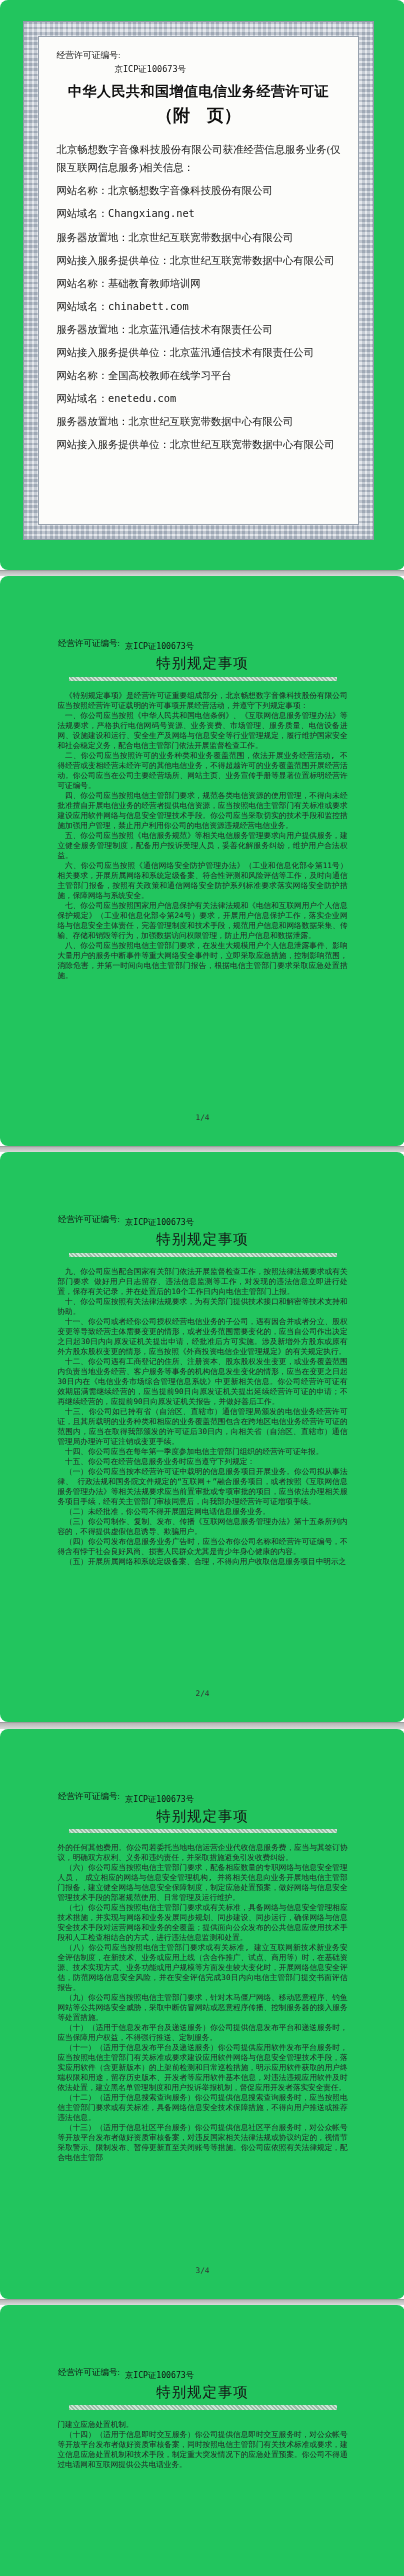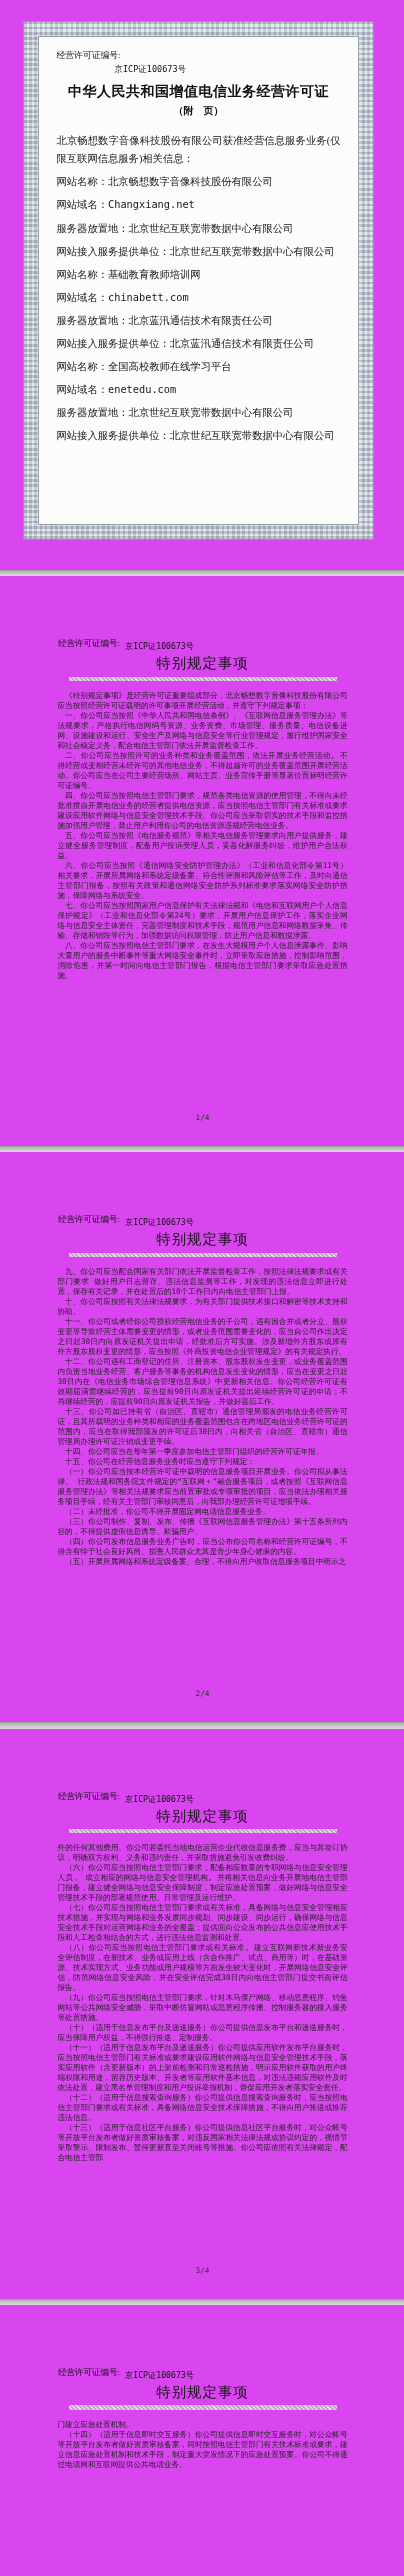--- a/index.html
+++ b/index.html
@@ -1,30 +1,30 @@
 <!DOCTYPE html>
 <html style="font-size:8.2px"><head>
 <meta charset="utf-8">
 <style>
   html,body{margin:0;padding:0;background:#ffffff;}
   body{width:405px;font-family:"Liberation Serif",serif;color:#222;}
-  .page{position:relative;width:405px;height:570px;background:#d946ef;overflow:hidden;}
+  .page{position:relative;width:405px;height:570px;background:#22c55e;overflow:hidden;border-radius:8px;}
   .separator{height:6.2px;background:linear-gradient(#b5b5b5,#dadada);border-top:0.5px solid #9e9e9e;box-sizing:border-box;}
 
   
   .ornate{position:absolute;top:20.6px;left:23px;width:351px;height:519px;box-sizing:border-box;padding:14px;
     background:
       repeating-linear-gradient(0deg, rgba(148,158,173,.45) 0 2.6px, rgba(232,235,240,.45) 2.6px 5.2px),
       repeating-linear-gradient(90deg, #a9b2bd 0 2.6px, #e3e6ea 2.6px 5.2px);
     border:0.5px solid #8f99a5;}
   .ornate-inner{width:100%;height:100%;background:#fcfcfa;border:0.5px solid #98a2ae;box-sizing:border-box;padding:7.2px 17.5px;}
   .p1-hdr{margin-top:6.2px;font-size:8.8px;color:#111;}
   .p1-hdr .num{display:block;margin:2.1px 0 0 58px;font-family:"DejaVu Sans Mono","Liberation Serif",serif;font-size:8.5px;}
   .p1-title{margin-top:7.2px;text-align:center;font-size:14px;font-weight:bold;letter-spacing:0.5px;color:#101010;}
-  .p1-subtitle{margin-top:3.1px;text-align:center;font-size:10px;font-weight:bold;color:#101010;}
+  .p1-subtitle{margin-top:3.1px;text-align:center;font-size:17px;font-weight:bold;color:#101010;}
   .p1-body{margin-top:13.4px;font-size:10.3px;line-height:18.5px;color:#161616;text-align:justify;}
   .p1-body p{margin:0 0 3.6px 0;}
   .p1-row .val{font-family:"DejaVu Sans Mono","Liberation Serif",serif;}
 
   
   .hdr{display:flex;align-items:flex-end;gap:5.2px;margin:62px 0 0 58px;font-size:8.5px;color:#111;}
   .hdr .num{font-family:"DejaVu Sans Mono","Liberation Serif",serif;font-size:8.2px;transform:translateY(1.5px);}
   .sp-title{margin-top:4.1px;text-align:center;font-size:14.4px;font-weight:normal;letter-spacing:1px;color:#151515;}
   .zigzag{width:268px;height:4.1px;margin:3.6px auto 0;
     background:repeating-linear-gradient(45deg,#b0bab2 0 1.5px,#e8ece8 1.5px 3.1px);

